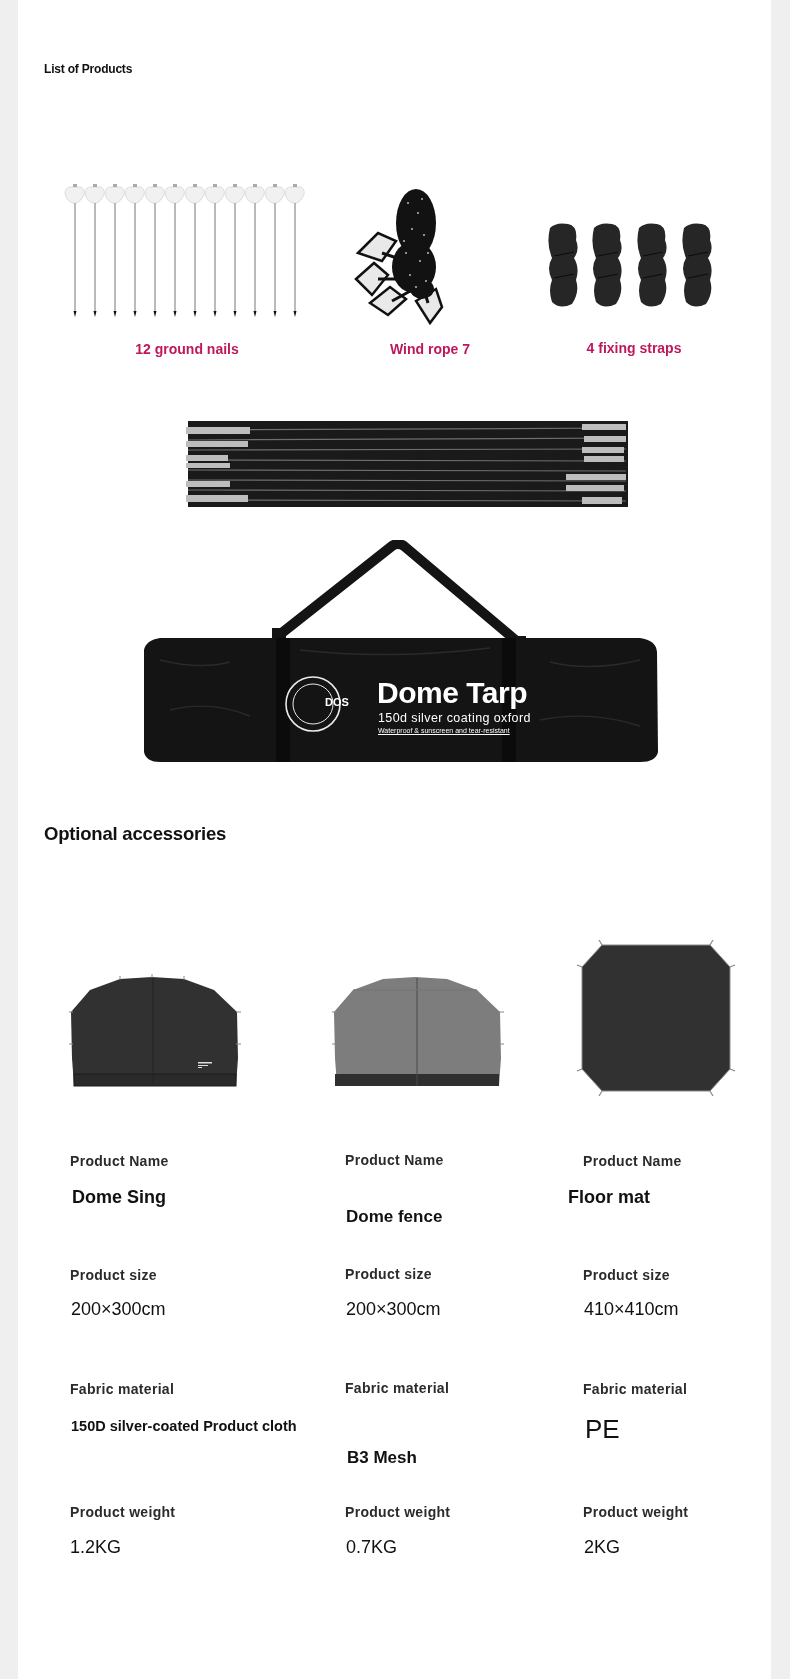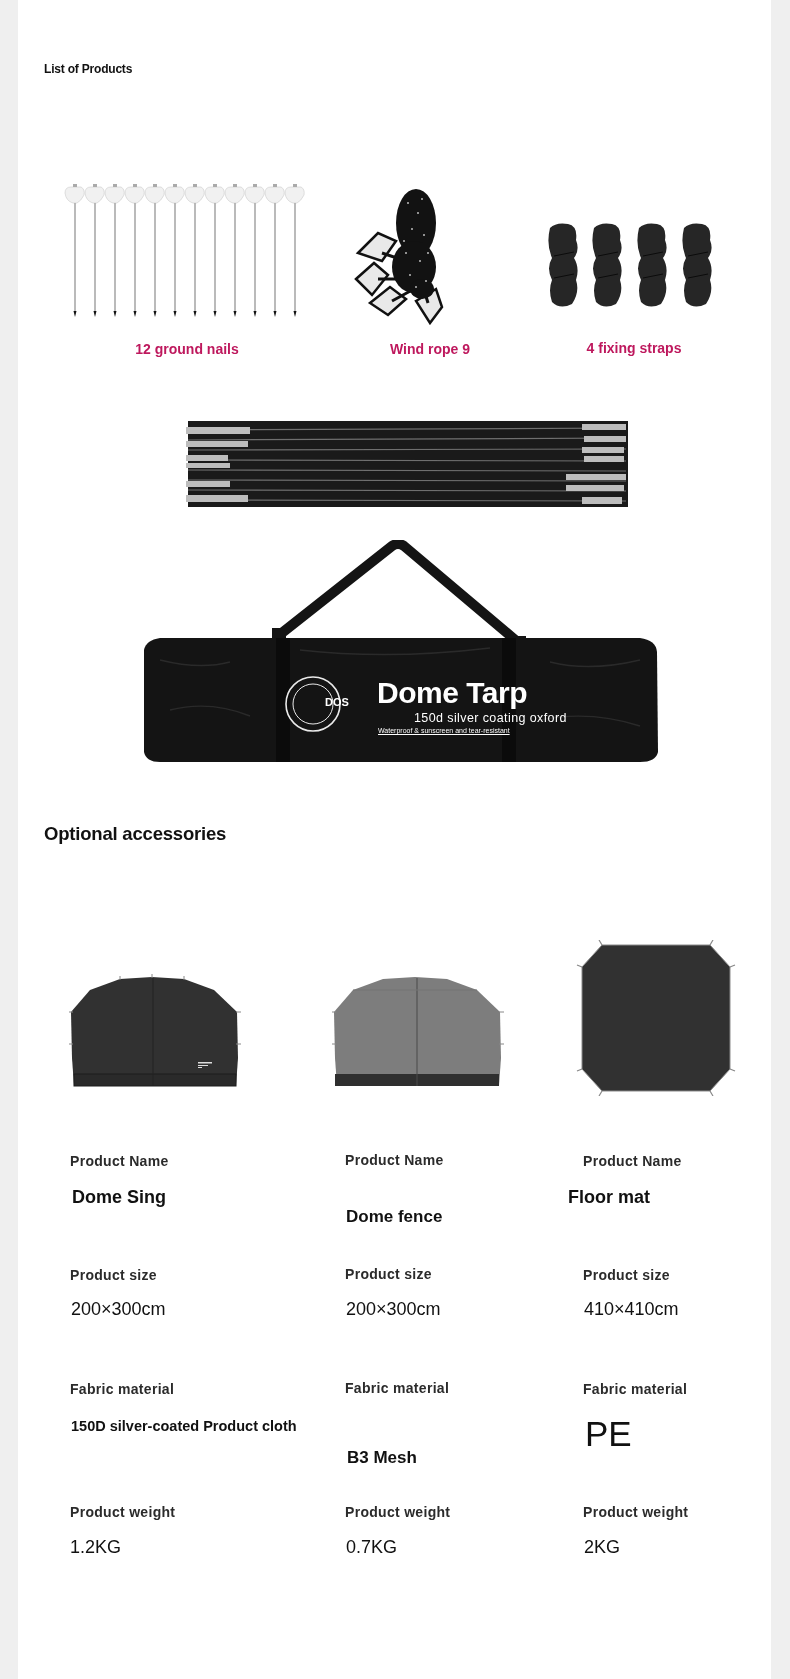--- a/index.html
+++ b/index.html
@@ -107,21 +107,21 @@
         <circle cx="68" cy="78" r="1"></circle>
         <circle cx="58" cy="92" r="1"></circle>
         <circle cx="74" cy="98" r="1"></circle>
       <circle cx="70" cy="16" r="1"></circle>
         <circle cx="52" cy="58" r="1"></circle>
         <circle cx="76" cy="70" r="1"></circle>
         <circle cx="64" cy="104" r="1"></circle>
     </g>
   </svg>
 </div>
-<div class="abs cap" style="left:430px; top:341px;">Wind rope 9</div>
+<div class="abs cap" style="left:430px; top:341px;">Wind rope 7</div>
 
 <div class="abs" style="left:546px; top:222px;">
   <svg width="170" height="90" viewBox="0 0 170 90">
     <g fill="#262626">
       <g id="strap0">
         <path d="M4 6 Q10 0 22 2 Q32 4 30 18 Q34 28 28 36 Q34 46 30 58 Q34 70 26 82 Q14 88 6 80 Q2 68 6 58 Q0 46 6 36 Q0 22 4 6 Z"></path>
       </g>
       <g transform="translate(44,0)">
           <path d="M4 6 Q10 0 22 2 Q32 4 30 18 Q34 28 28 36 Q34 46 30 58 Q34 70 26 82 Q14 88 6 80 Q2 68 6 58 Q0 46 6 36 Q0 22 4 6 Z"></path>
         </g>
@@ -196,21 +196,21 @@
       <path d="M410 122 Q450 132 500 120"></path>
         <path d="M400 180 Q450 170 500 186"></path>
       <path d="M160 110 Q250 120 350 108"></path>
     </g>
 
     <circle cx="173" cy="164" r="27" fill="none" stroke="#eaeaea" stroke-width="1.6"></circle>
     <circle cx="173" cy="164" r="20" fill="none" stroke="#eaeaea" stroke-width="1"></circle>
   </svg>
   <div class="bagtext" style="left:161px; top:156px; font-size:11px; font-weight:bold;">DOS</div>
   <div class="bagtext" style="left:213px; top:136px; font-size:30px; font-weight:bold; letter-spacing:-0.5px;">Dome Tarp</div>
-  <div class="bagtext" style="left:214px; top:171px; font-size:12.5px; letter-spacing:0.4px;margin-left:36px;">150d silver coating oxford</div>
+  <div class="bagtext" style="left:214px; top:171px; font-size:12.5px; letter-spacing:0.4px;">150d silver coating oxford</div>
   <div class="bagtext" style="left:214px; top:187px; font-size:7px; text-decoration:underline;">Waterproof &amp; sunscreen and tear-resistant</div>
 </div>
 
 <div class="abs h-title" style="left:44px; top:823px; font-size:18.5px;">Optional accessories</div>
 
 <div class="abs" style="left:68px; top:974px;">
   <svg width="174" height="116" viewBox="0 0 174 116">
     <path d="M3 38 L22 16 L52 5 L84 3 L116 5 L146 16 L169 38 L170 84 L168 112 L6 112 L4 84 Z" fill="#313131"></path>
     <rect x="6" y="100" width="162" height="12" fill="#2a2a2a" stroke="#1c1c1c" stroke-width="1"></rect>
     <line x1="85" y1="4" x2="85" y2="112" stroke="#232323" stroke-width="1"></line>
@@ -278,15 +278,15 @@
 <div class="abs lbl" style="left:345px; top:1380px;">Fabric material</div>
 <div class="abs mat-md" style="left:347px; top:1416px; font-size:17px;">B3 Mesh</div>
 <div class="abs lbl" style="left:345px; top:1504px;">Product weight</div>
 <div class="abs big" style="left:346px; top:1537px;text-align:right;">0.7KG</div>
 
 <div class="abs lbl" style="left:583px; top:1153px;">Product Name</div>
 <div class="abs nm" style="left:568px; top:1187px;">Floor mat</div>
 <div class="abs lbl" style="left:583px; top:1267px;">Product size</div>
 <div class="abs big" style="left:584px; top:1299px;">410×410cm</div>
 <div class="abs lbl" style="left:583px; top:1381px;">Fabric material</div>
-<div class="abs big" style="left:585px; top:1414px; font-size:35px;">PE</div>
+<div class="abs big" style="left:585px; top:1414px; font-size:26px;">PE</div>
 <div class="abs lbl" style="left:583px; top:1504px;">Product weight</div>
 <div class="abs big" style="left:584px; top:1537px;">2KG</div>
 
 </body></html>

